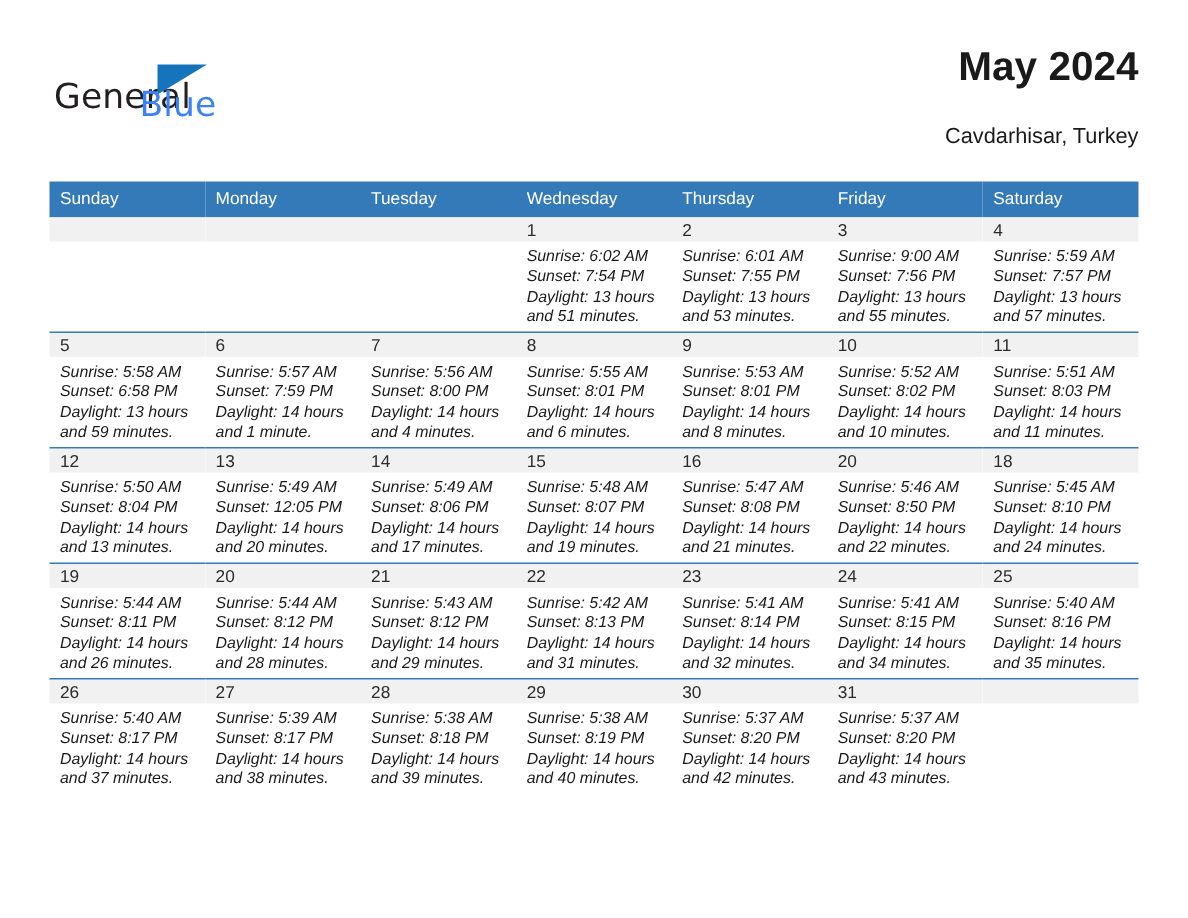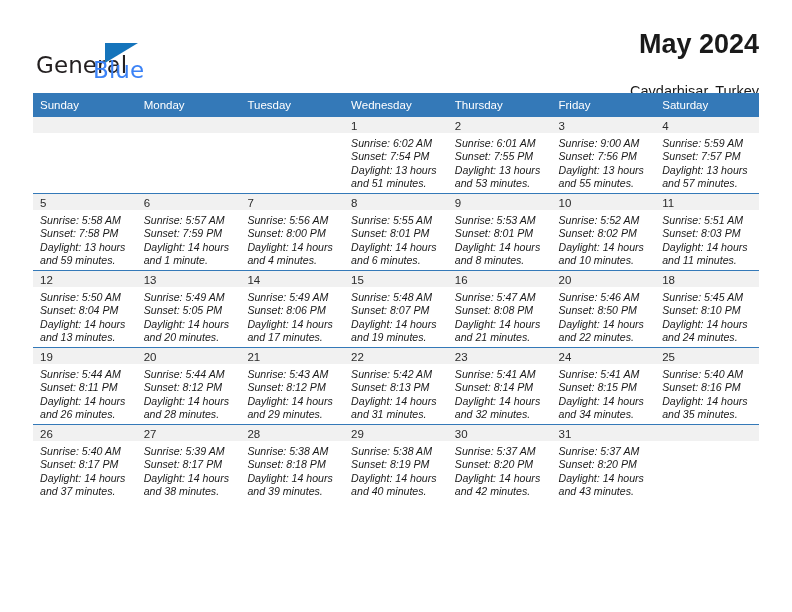--- a/index.html
+++ b/index.html
@@ -83,21 +83,21 @@
     color: #1a1a1a;
     line-height: 20px;
     margin: 21px 0 0 0;
     white-space: nowrap;
   }
 
   
   .calendar {
     position: absolute;
     left: 33px;
-    top: 93px;
+    top: 121px;
     width: 726px;
     border-collapse: collapse;
     table-layout: fixed;
   }
   .calendar th {
     background: #3479b8;
     color: #ffffff;
     font-size: 11.5px;
     font-weight: normal;
     text-align: left;
@@ -238,21 +238,21 @@
             <div>and 57 minutes.</div>
           </div>
         </td>
       </tr>
 
       <tr class="week-row">
         <td>
           <div class="daynum-strip">5</div>
           <div class="cell-body">
             <div>Sunrise: 5:58 AM</div>
-            <div>Sunset: 7:58 PM</div>
+            <div>Sunset: 6:58 PM</div>
             <div>Daylight: 13 hours</div>
             <div>and 59 minutes.</div>
           </div>
         </td>
         <td>
           <div class="daynum-strip">6</div>
           <div class="cell-body">
             <div>Sunrise: 5:57 AM</div>
             <div>Sunset: 7:59 PM</div>
             <div>Daylight: 14 hours</div>
@@ -313,21 +313,21 @@
             <div>Sunrise: 5:50 AM</div>
             <div>Sunset: 8:04 PM</div>
             <div>Daylight: 14 hours</div>
             <div>and 13 minutes.</div>
           </div>
         </td>
         <td>
           <div class="daynum-strip">13</div>
           <div class="cell-body">
             <div>Sunrise: 5:49 AM</div>
-            <div>Sunset: 5:05 PM</div>
+            <div>Sunset: 12:05 PM</div>
             <div>Daylight: 14 hours</div>
             <div>and 20 minutes.</div>
           </div>
         </td>
         <td>
           <div class="daynum-strip">14</div>
           <div class="cell-body">
             <div>Sunrise: 5:49 AM</div>
             <div>Sunset: 8:06 PM</div>
             <div>Daylight: 14 hours</div>

